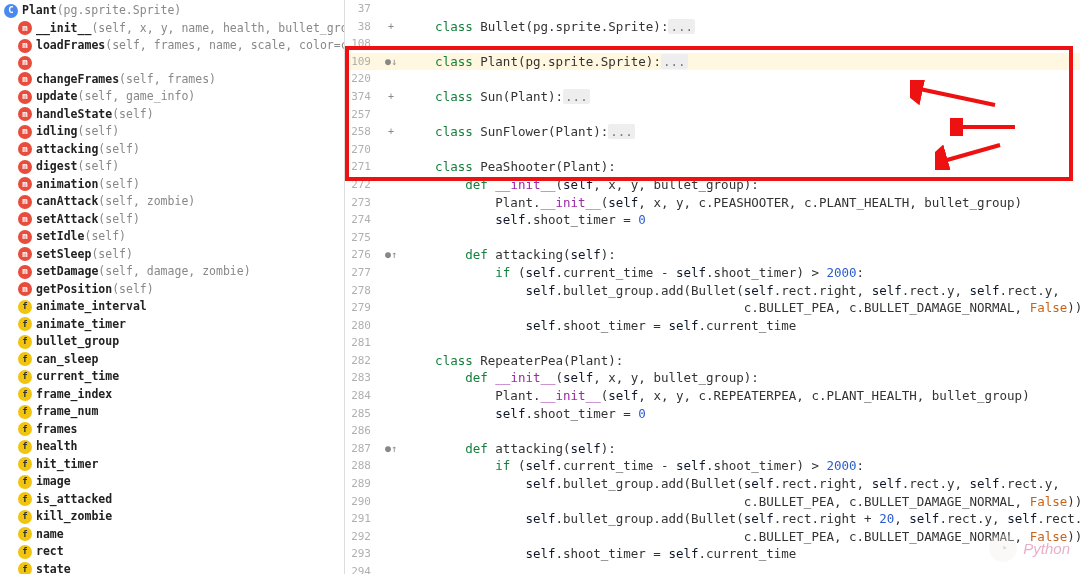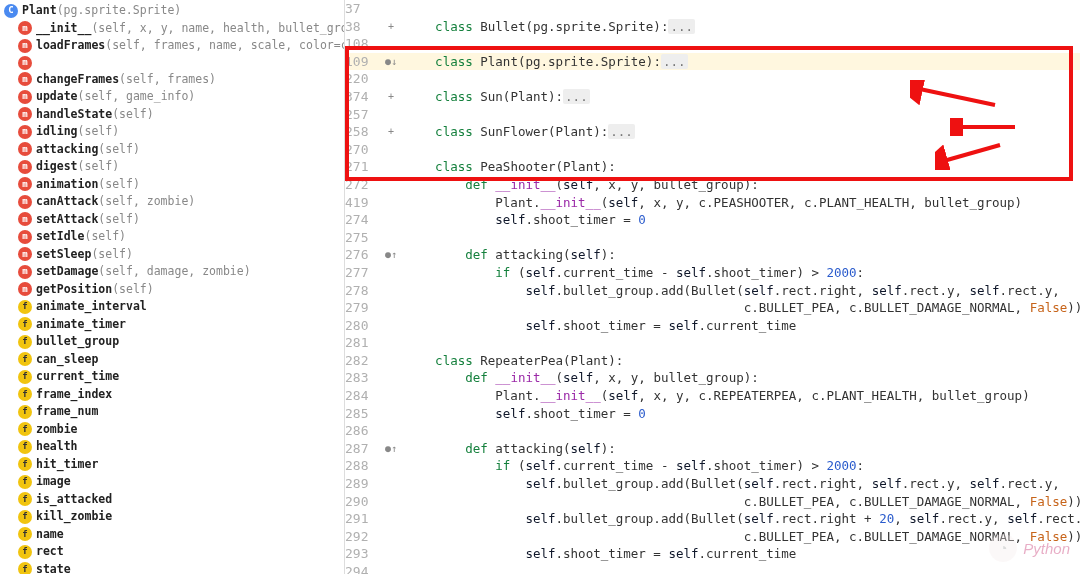--- a/index.html
+++ b/index.html
@@ -10,21 +10,21 @@
 .side-item.root { padding-left: 4px; }
 .side-icon { width: 14px; height: 14px; border-radius: 50%; display: inline-flex; align-items: center; justify-content: center; margin-right: 4px; font-size: 9px; font-weight: bold; color: #fff; flex-shrink: 0; }
 .side-icon.cls { background: #4a8af0; }
 .side-icon.meth { background: #e74c3c; }
 .side-icon.fld { background: #f1c40f; color: #333; }
 .side-text b { font-weight: 600; color: #222; }
 .side-text span.params { color: #888; }
 .editor { flex: 1; display: flex; position: relative; overflow: hidden; }
 .code-area { flex: 1; position: relative; }
 .code-line { display: flex; height: 17.6px; line-height: 17.6px; }
-.code-line .ln { width: 34px; padding-right: 8px; color: #b0b0b0; font-size: 13px; }
+.code-line .ln { width: 34px; text-align: right; padding-right: 8px; color: #b0b0b0; font-size: 11px; }
 .code-line .fold { width: 24px; text-align: center; color: #888; font-size: 10px; }
 .code-line .code { flex: 1; white-space: pre; font-size: 12.5px; padding-left: 2px; }
 .hl-bg { background: #fff7df; }
 .kw { color: #15803d; }
 .cls-name { color: #333; }
 .fn-name { color: #333; }
 .def-name { color: #9b2aa8; }
 .self { color: #0f172a; }
 .num { color: #2a5bcc; }
 .bool { color: #c7641a; }
@@ -132,21 +132,21 @@
         <div class="side-item">
           <span class="side-icon fld">f</span>
           <span class="side-text"><b>frame_index</b><span class="params"></span></span>
         </div>
         <div class="side-item">
           <span class="side-icon fld">f</span>
           <span class="side-text"><b>frame_num</b><span class="params"></span></span>
         </div>
         <div class="side-item">
           <span class="side-icon fld">f</span>
-          <span class="side-text"><b>zombie</b><span class="params"></span></span>
+          <span class="side-text"><b>frames</b><span class="params"></span></span>
         </div>
         <div class="side-item">
           <span class="side-icon fld">f</span>
           <span class="side-text"><b>health</b><span class="params"></span></span>
         </div>
         <div class="side-item">
           <span class="side-icon fld">f</span>
           <span class="side-text"><b>hit_timer</b><span class="params"></span></span>
         </div>
         <div class="side-item">
@@ -227,21 +227,21 @@
           <div class="ln">271</div>
           <div class="fold"></div>
           <div class="code">    <span class="kw">class</span> <span class="cls-name">PeaShooter</span>(Plant):</div>
         </div>
         <div class="code-line">
           <div class="ln">272</div>
           <div class="fold"></div>
           <div class="code">        <span class="kw">def</span> <span class="def-name">__init__</span>(<span class="self">self</span>, x, y, bullet_group):</div>
         </div>
         <div class="code-line">
-          <div class="ln">419</div>
+          <div class="ln">273</div>
           <div class="fold"></div>
           <div class="code">            Plant.<span class="def-name">__init__</span>(<span class="self">self</span>, x, y, c.PEASHOOTER, c.PLANT_HEALTH, bullet_group)</div>
         </div>
         <div class="code-line">
           <div class="ln">274</div>
           <div class="fold"></div>
           <div class="code">            <span class="self">self</span>.shoot_timer = <span class="num">0</span></div>
         </div>
         <div class="code-line">
           <div class="ln">275</div>

